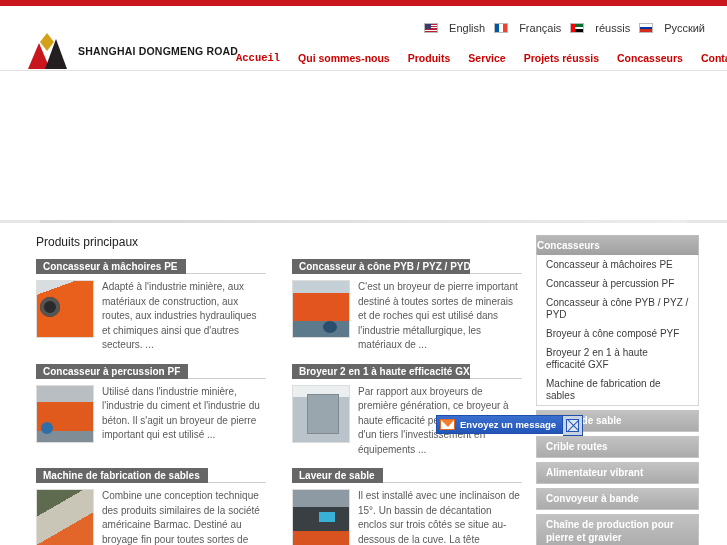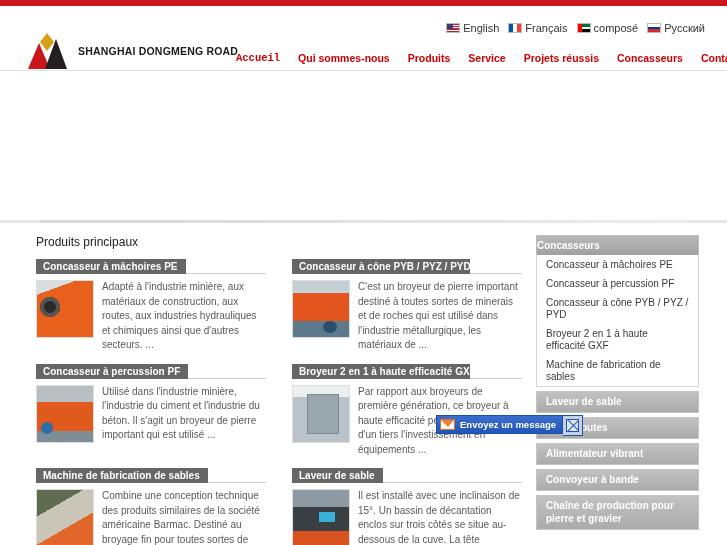--- a/index.html
+++ b/index.html
@@ -24,21 +24,21 @@
     border-bottom: 1px solid #e2e2e2;
   }
   .lang-bar {
     position: absolute;
     right: 22px; top: 16px;
     display: flex; align-items: center;
     gap: 3px;
     font-size: 11px;
     color: #333;
   }
-  .lang-item { display:flex; align-items:center; gap:3px; margin-left:6px; }
+  .lang-item { display:flex; align-items:center; gap:11px; margin-left:6px; }
   .flag {
     width: 14px; height: 10px;
     display:inline-block;
     border: 1px solid #bbb;
     position: relative;
     overflow:hidden;
   }
   .flag-us { background: linear-gradient(#b22234 0 14%, #fff 14% 28%, #b22234 28% 42%, #fff 42% 56%, #b22234 56% 70%, #fff 70% 84%, #b22234 84% 100%); }
   .flag-us:after { content:""; position:absolute; left:0; top:0; width:6px; height:5px; background:#3c3b6e; }
   .flag-fr { background: linear-gradient(90deg, #0055a4 0 33%, #ffffff 33% 66%, #ef4135 66% 100%); }
@@ -215,21 +215,21 @@
     <div class="lang-item">
       <span class="flag flag-us"></span>
       <span class="lang-label">English</span>
     </div>
     <div class="lang-item">
       <span class="flag flag-fr"></span>
       <span class="lang-label">Français</span>
     </div>
     <div class="lang-item">
       <span class="flag flag-ae"></span>
-      <span class="lang-label">composé</span>
+      <span class="lang-label">réussis</span>
     </div>
     <div class="lang-item">
       <span class="flag flag-ru"></span>
       <span class="lang-label">Русский</span>
     </div>
   </div>
 
   <div class="brand">
     <span class="logo-mark">
       <svg width="42" height="36" viewBox="0 0 42 36">
@@ -326,20 +326,21 @@
     </div>
   </div>
 
   <div class="side">
 
     <div class="cat-head">Concasseurs</div>
     <div class="cat-box">
       <a href="#">Concasseur à mâchoires PE</a>
       <a href="#">Concasseur à percussion PF</a>
       <a href="#">Concasseur à cône PYB / PYZ / PYD</a>
+      <a href="#">Broyeur à cône composé PYF</a>
       <a href="#">Broyeur 2 en 1 à haute efficacité GXF</a>
       <a href="#">Machine de fabrication de sables</a>
     </div>
 
     <div class="cat-bar">Laveur de sable</div>
     <div class="cat-bar">Crible routes</div>
     <div class="cat-bar">Alimentateur vibrant</div>
     <div class="cat-bar">Convoyeur à bande</div>
     <div class="cat-bar two">Chaîne de production pour pierre et gravier</div>
 

